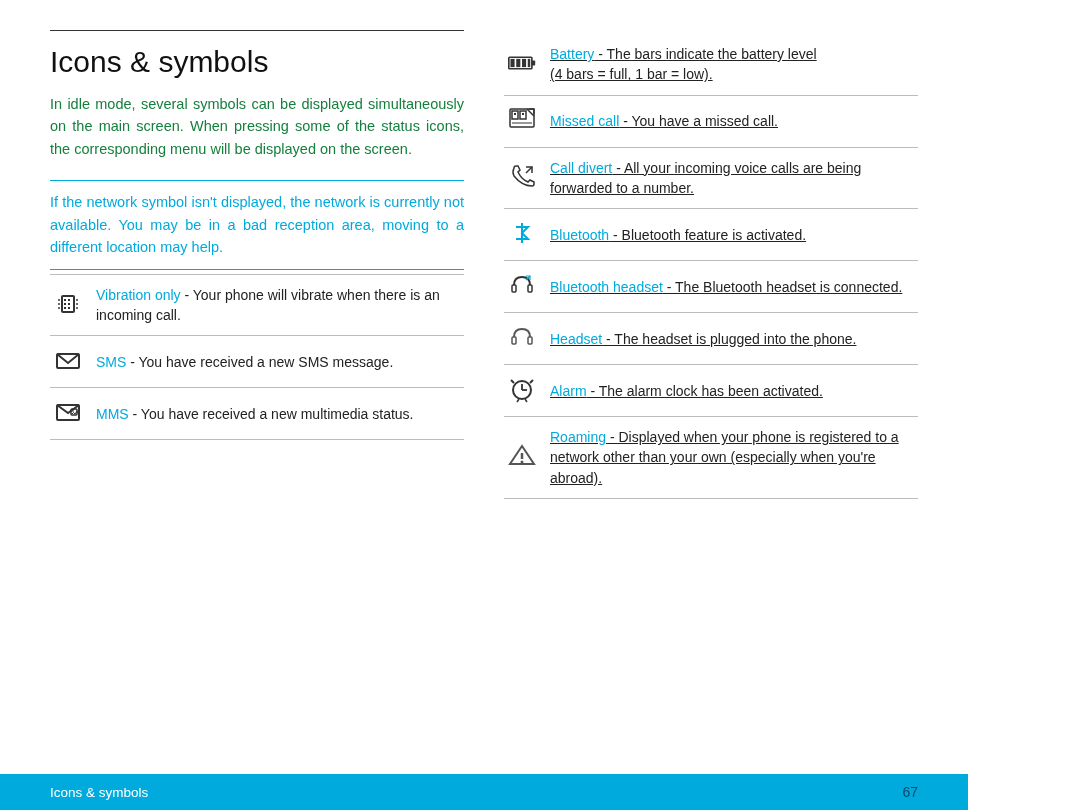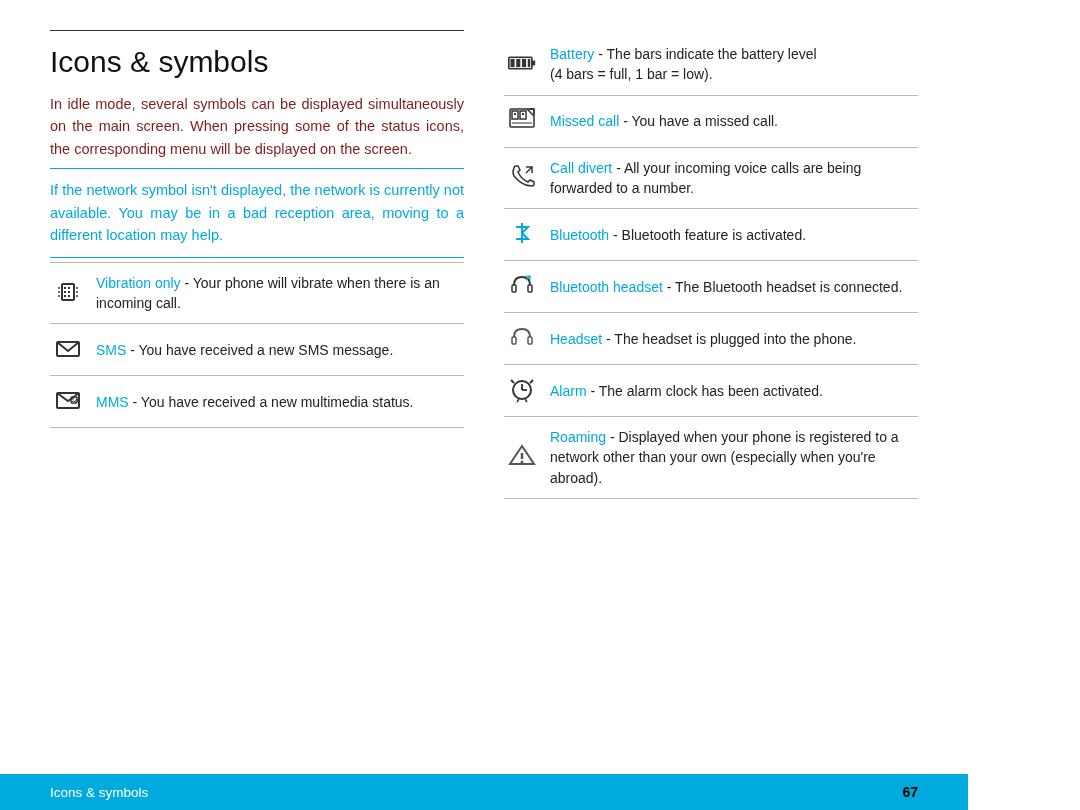--- a/index.html
+++ b/index.html
@@ -47,22 +47,22 @@
       font-weight: normal;
       color: #111;
       margin-bottom: 14px;
       font-family: Arial, Helvetica, sans-serif;
     }
 
     .intro-text {
       font-size: 14.5px;
       line-height: 1.55;
       text-align: justify;
-      color: #7f1d1d;
-      margin-bottom: 8px;
+      color: #15803d;
+      margin-bottom: 20px;
     }
 
     .highlight-box {
       border-top: 1.5px solid #00aadd;
       border-bottom: 1.5px solid #00aadd;
       padding: 10px 0;
       margin-bottom: 4px;
     }
 
     .highlight-text {
@@ -102,20 +102,21 @@
 
     .term {
       color: #00aadd;
     }
 
     
     .right-col {
       flex: 1;
       display: flex;
       flex-direction: column;
+      text-decoration: underline;
     }
 
     .right-col .icon-table tr:first-child {
       border-top: none;
     }
 
     
     .footer {
       height: 36px;
       background: #00aadd;
@@ -124,23 +125,23 @@
       justify-content: space-between;
       padding: 0 50px;
     }
 
     .footer-left {
       color: #fff;
       font-size: 13.5px;
     }
 
     .footer-right {
-      color: #000000;
+      color: #0c4a6e;
       font-size: 14px;
-      font-weight: bold;
+      font-weight: normal;
     }
 
     
     .icon-svg {
       width: 28px;
       height: 28px;
       display: inline-block;
     }
   </style>
 </head>

